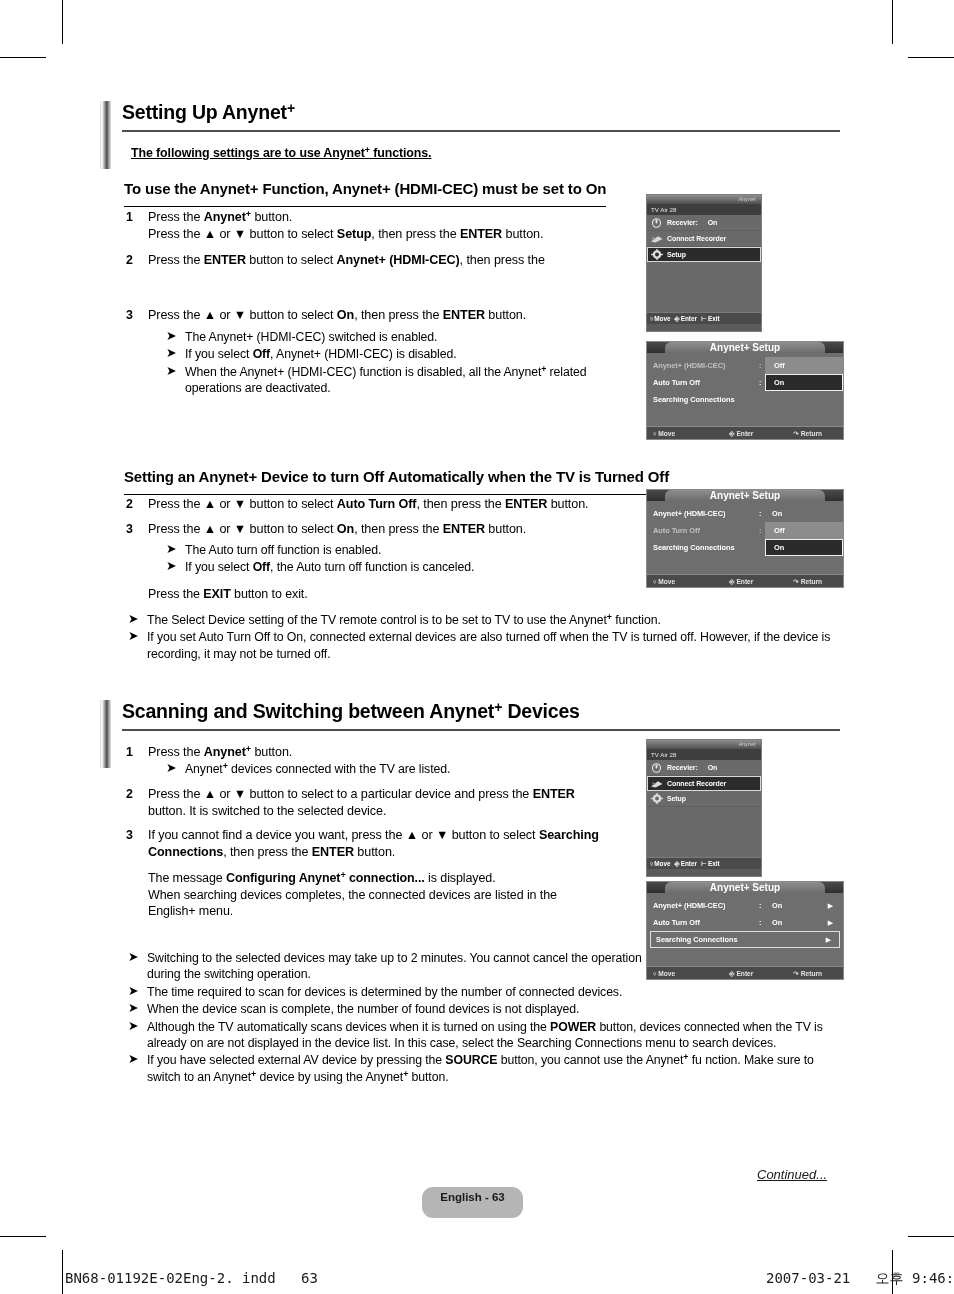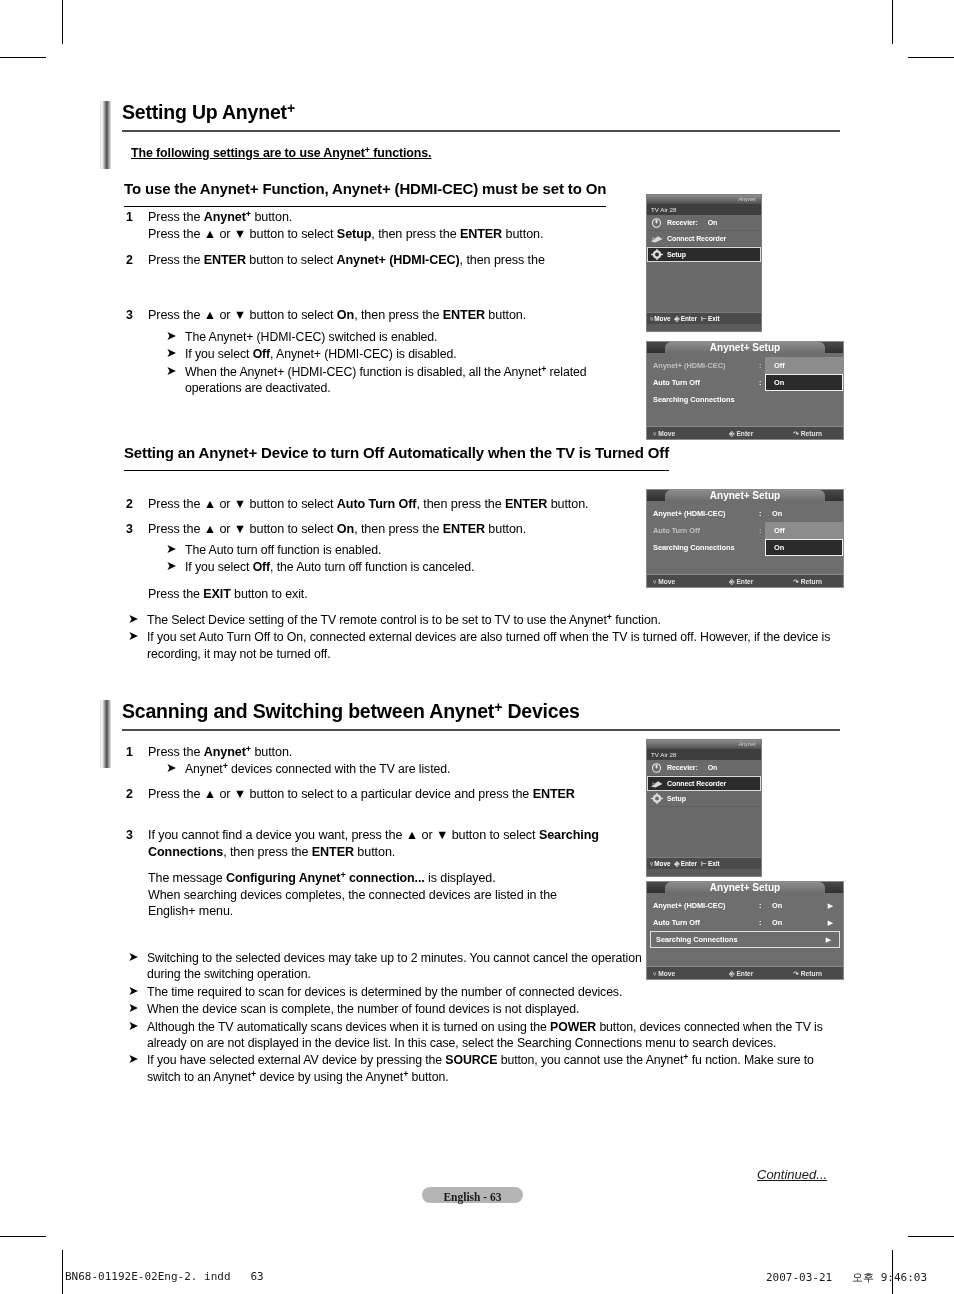--- a/index.html
+++ b/index.html
@@ -308,34 +308,33 @@
   .pagepill {
     position: absolute;
     background: #b5b5b5;
     border-radius: 11px;
     font-size: 11.5px;
     font-weight: bold;
     color: #1a1a1a;
     text-align: center;
     line-height: 21px;
     width: 101px;
-    height: 16px;
-    font-family: Liberation Serif, serif;
+    height: 31px;
   }
   .continued {
     position: absolute;
     font-size: 13px;
     font-style: italic;
     text-decoration: underline;
     color: #1a1a1a;
   }
   .printline {
     position: absolute;
     font-family: "DejaVu Sans Mono", monospace;
-    font-size: 11px;
+    font-size: 14px;
     color: #1a1a1a;
     white-space: nowrap;
   }
 </style>
 </head>
 <body>
 
 <div id="page">
 
   <div class="crop crop-v" style="left:62px; top:0px;"></div>
@@ -380,21 +379,21 @@
       <div>Press the ▲ or ▼ button to select <b>On</b>, then press the <b>ENTER</b> button.</div>
     </div>
   </div>
 
   <div class="bullets" style="left:166px; top:329px; width:470px;">
     <div class="bullet"><span class="arw g">➤</span><span>The Anynet+ (HDMI-CEC) switched is enabled.</span></div>
     <div class="bullet"><span class="arw g">➤</span><span>If you select <b>Off</b>, Anynet+ (HDMI-CEC) is disabled.</span></div>
     <div class="bullet"><span class="arw g">➤</span><span>When the Anynet+ (HDMI-CEC) function is disabled, all the Anynet<sup class="plus">+</sup> related operations are deactivated.</span></div>
   </div>
 
-  <div class="ul-head" style="left:124px; top:444px;">Setting an Anynet+ Device to turn Off Automatically when the TV is Turned Off</div>
+  <div class="ul-head" style="left:124px; top:468px;">Setting an Anynet+ Device to turn Off Automatically when the TV is Turned Off</div>
 
   <div class="step" style="left:126px; top:496px; width:510px;">
     <span class="step-num">2</span>
     <div class="step-body">
       <div>Press the ▲ or ▼ button to select <b>Auto Turn Off</b>, then press the <b>ENTER</b> button.</div>
     </div>
   </div>
 
   <div class="step" style="left:126px; top:521px; width:510px;">
     <span class="step-num">3</span>
@@ -428,20 +427,21 @@
     </div>
   </div>
   <div class="bullets" style="left:166px; top:761px; width:470px;">
     <div class="bullet"><span class="arw g">➤</span><span>Anynet<sup class="plus">+</sup> devices connected with the TV are listed.</span></div>
   </div>
 
   <div class="step" style="left:126px; top:786px; width:510px;">
     <span class="step-num">2</span>
     <div class="step-body">
       <div>Press the ▲ or ▼ button to select to a particular device and press the <b>ENTER</b></div>
+      <div>button. It is switched to the selected device.</div>
     </div>
   </div>
 
   <div class="step" style="left:126px; top:827px; width:512px;">
     <span class="step-num">3</span>
     <div class="step-body">
       <div>If you cannot find a device you want, press the ▲ or ▼ button to select <b>Searching</b></div>
       <div><b>Connections</b>, then press the <b>ENTER</b> button.</div>
     </div>
   </div>

